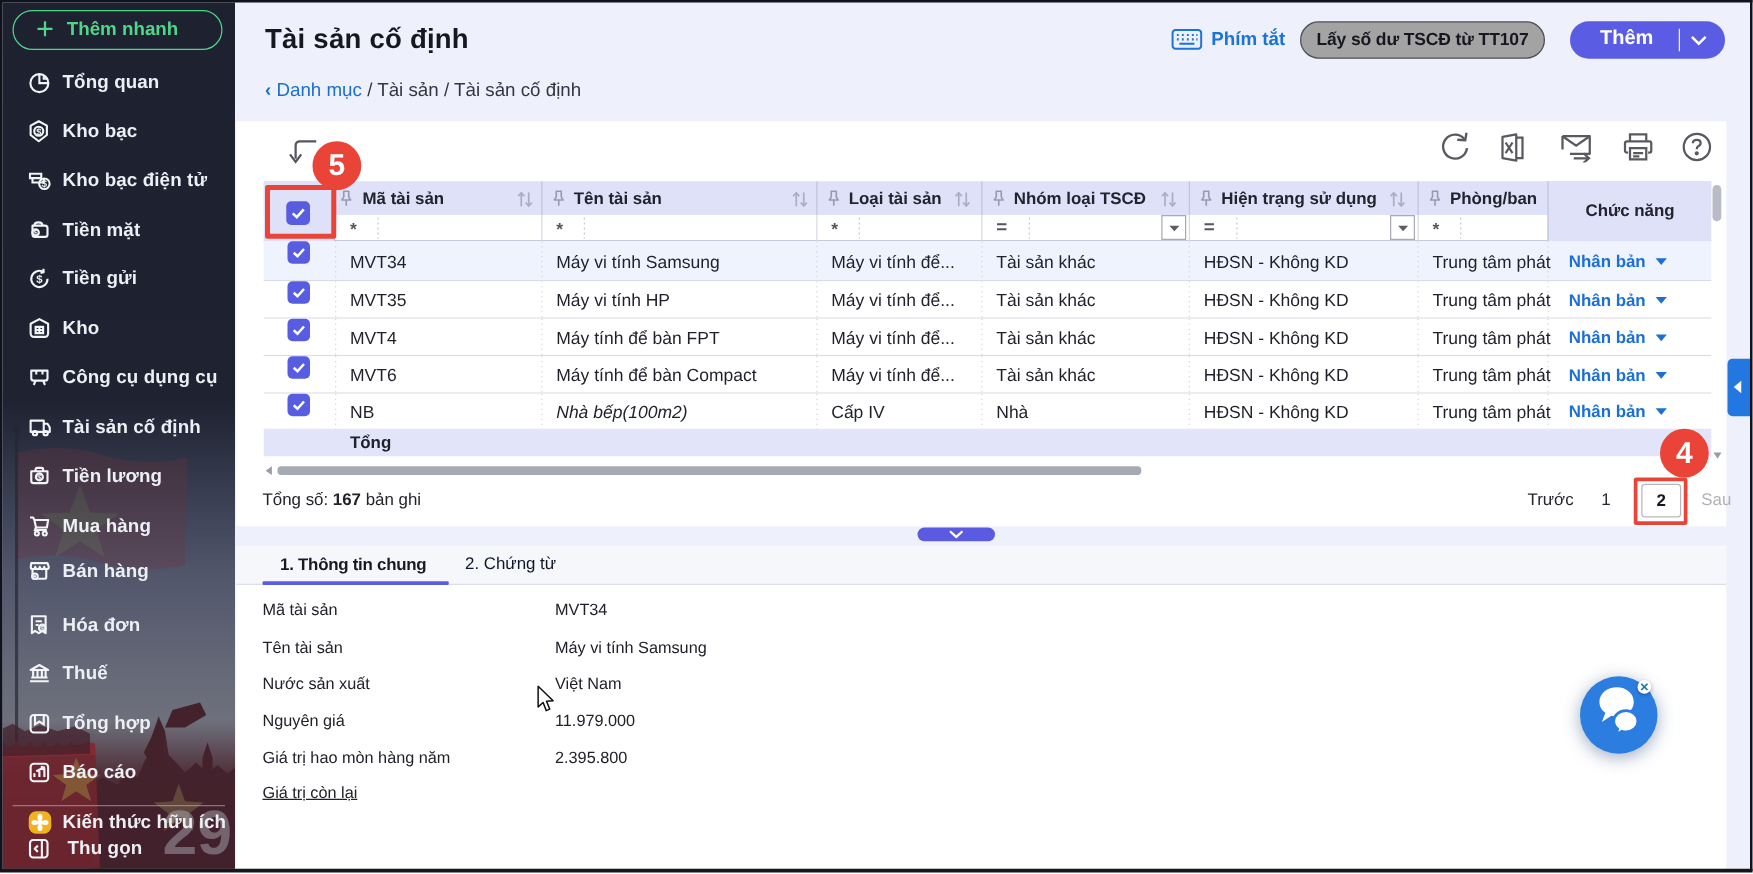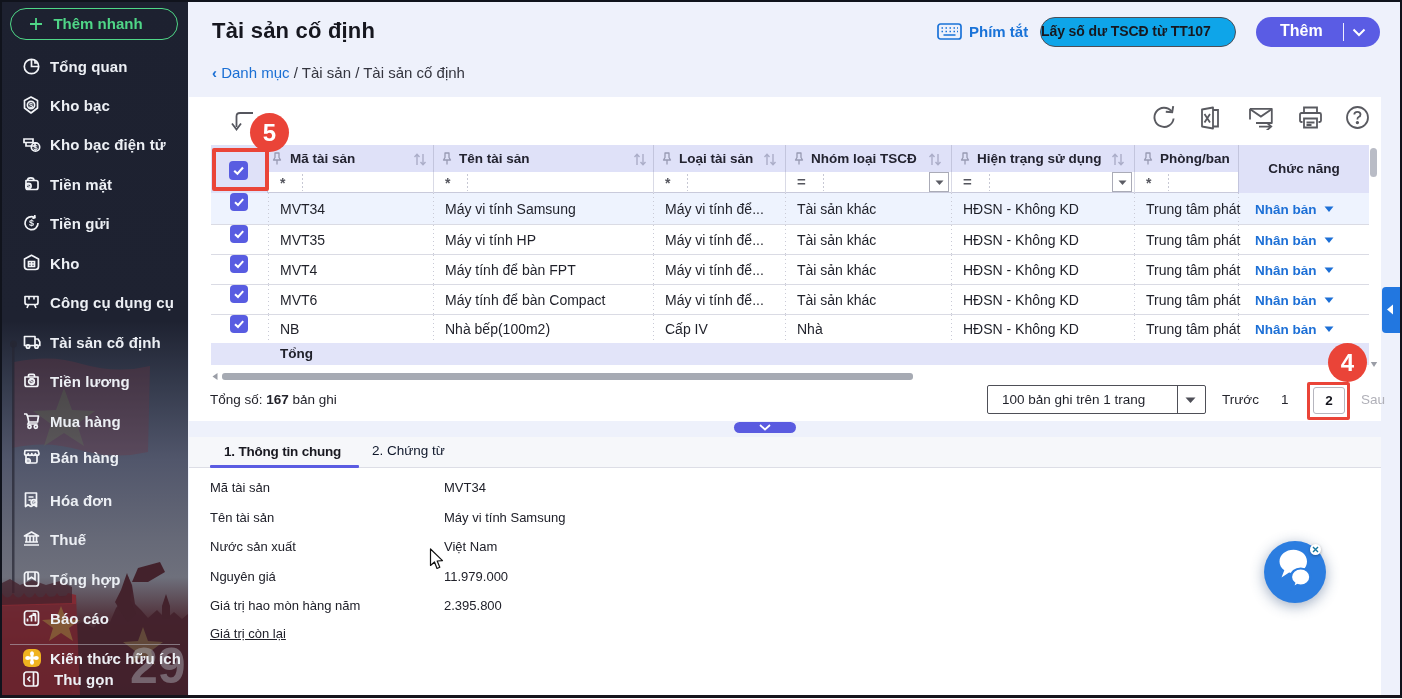--- a/index.html
+++ b/index.html
@@ -18,22 +18,22 @@
   .mitem svg { position:absolute; left:20px; top:50%; transform:translateY(-50%); }
   #quickadd { position:absolute; left:8px; top:6px; width:168px; height:32px; border:1.5px solid #4fd687;
     border-radius:16px; color:#4fd687; font-size:15px; font-weight:700; text-align:center; line-height:29px; padding-right:16px;}
   #sep-side { position:absolute; left:8px; top:641.5px; width:170px; height:1px; background:#b9bcc4; opacity:.55;}
 
   
   #title { position:absolute; left:212px; top:18px; font-size:22px; font-weight:700; color:#16171f; letter-spacing:.2px;}
   #crumb { position:absolute; left:212px; top:64px; font-size:15px; color:#34353f; }
   #crumb .blue { color:#1a6fd4; }
   #shortcut { position:absolute; left:969px; top:23px; font-size:15px; font-weight:700; color:#1a73d8; }
-  #btn107 { position:absolute; left:1040px; top:17px; width:196px; height:30px; background:#0ea5e9; border:1.5px solid #4d4e56;
-    border-radius:15px; font-size:14px; font-weight:700; color:#17181f; line-height:27px; letter-spacing:-0.1px;}
+  #btn107 { position:absolute; left:1040px; top:17px; width:196px; height:30px; background:#a3a3a3; border:1.5px solid #4d4e56;
+    border-radius:15px; font-size:14px; font-weight:700; color:#17181f; text-align:center; line-height:27px; letter-spacing:-0.1px;}
   #btnthem { position:absolute; left:1256px; top:17px; width:124px; height:30px; background:#5a5ce4; border-radius:15px; }
   #btnthem .t { position:absolute; left:24px; top:5px; color:#fff; font-size:16px; font-weight:700; }
   #btnthem .sep { position:absolute; left:87px; top:6px; width:1px; height:18px; background:#fff; opacity:.9;}
 
   
   #panel1 { position:absolute; left:189px; top:97px; width:1192px; height:324px; background:#fff; }
   #batchpill { position:absolute; left:273px; top:104px; width:182px; height:28px; border:1.5px solid #87888f;
     border-radius:14px; background:#fff; }
   #batchpill .t { position:absolute; left:20px; top:5px; font-size:13.5px; font-weight:700; color:#26262e; }
 
@@ -596,42 +596,35 @@
       <span class="dot" style="left:574px;"></span>
       <span class="dot" style="left:740px;"></span>
       <span class="dot" style="left:923px;"></span>
       <span class="dot" style="left:1027px;"></span>
     <span class="cb">
         <svg width="14" height="14" viewBox="0 0 14 14">
           <path d="M3 7.2 L6 10 L11.2 4.2" fill="none" stroke="#fff" stroke-width="2"></path>
         </svg>
       </span>
     <span class="c" style="left:69px;">NB</span>
-      <span class="c" style="left:234px;">Nhà bếp(100m2)</span>
+      <span class="c" style="left:234px;font-style:italic;">Nhà bếp(100m2)</span>
       <span class="c" style="left:454px;">Cấp IV</span>
       <span class="c" style="left:586px;">Nhà</span>
       <span class="c" style="left:752px;">HĐSN - Không KD</span>
       <span class="c" style="left:935px;">Trung tâm phát</span>
     <span class="nb">Nhân bản</span>
       <svg class="nbt" width="10" height="7" viewBox="0 0 10 7">
         <path d="M0.5 0.5 L5 6 L9.5 0.5 Z" fill="#1c6fd6"></path>
       </svg>
   </div>
   <div id="totrow">
       <span class="t">Tổng</span>
     </div>
 
   <div id="pgtext">Tổng số: <b>167</b> bản ghi</div>
-  <div id="pgsel">
-      <span class="t">100 bản ghi trên 1 trang</span>
-      <span class="sep"></span>
-    <svg width="11" height="7" viewBox="0 0 11 7" style="position:absolute;left:197px;top:11px;">
-        <path d="M0.5 0.5 L5.5 6 L10.5 0.5 Z" fill="#4e4f57"></path>
-      </svg>
-    </div>
   <div class="pgnav" id="pgprev" style="left:1222px;">Trước</div>
   <div class="pgnav" style="left:1281px;">1</div>
   <div id="pg2">2</div>
   <div class="pgnav" style="left:1361px; color:#b0b0b8;">Sau</div>
 
   <div id="hsb"></div>
   <svg class="abs" style="left:211px; top:372px;" width="8" height="9" viewBox="0 0 8 9">
       <path d="M6.5 1 L1.5 4.5 L6.5 8 Z" fill="#9a9da6"></path>
     </svg>
   <div id="vsb"></div>

